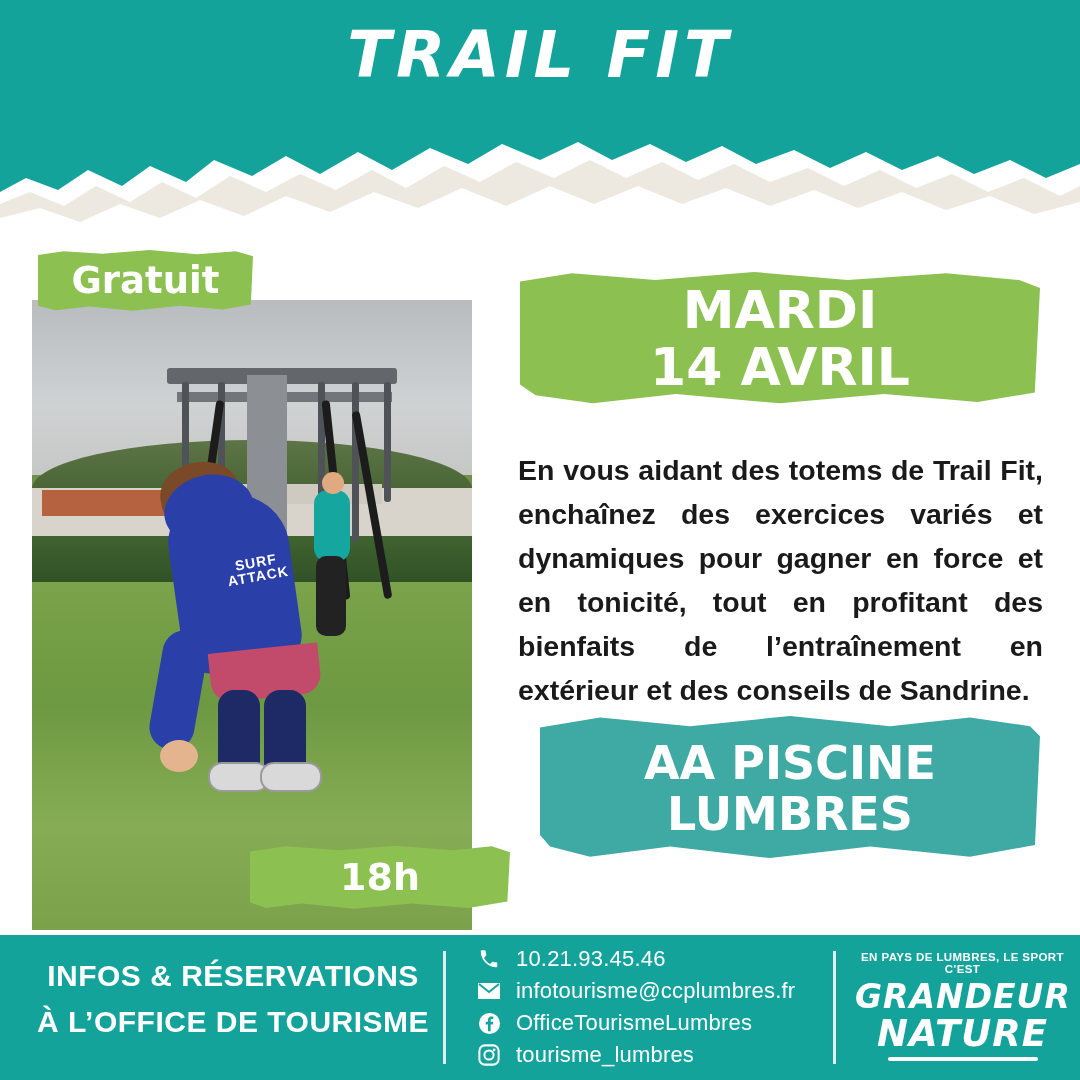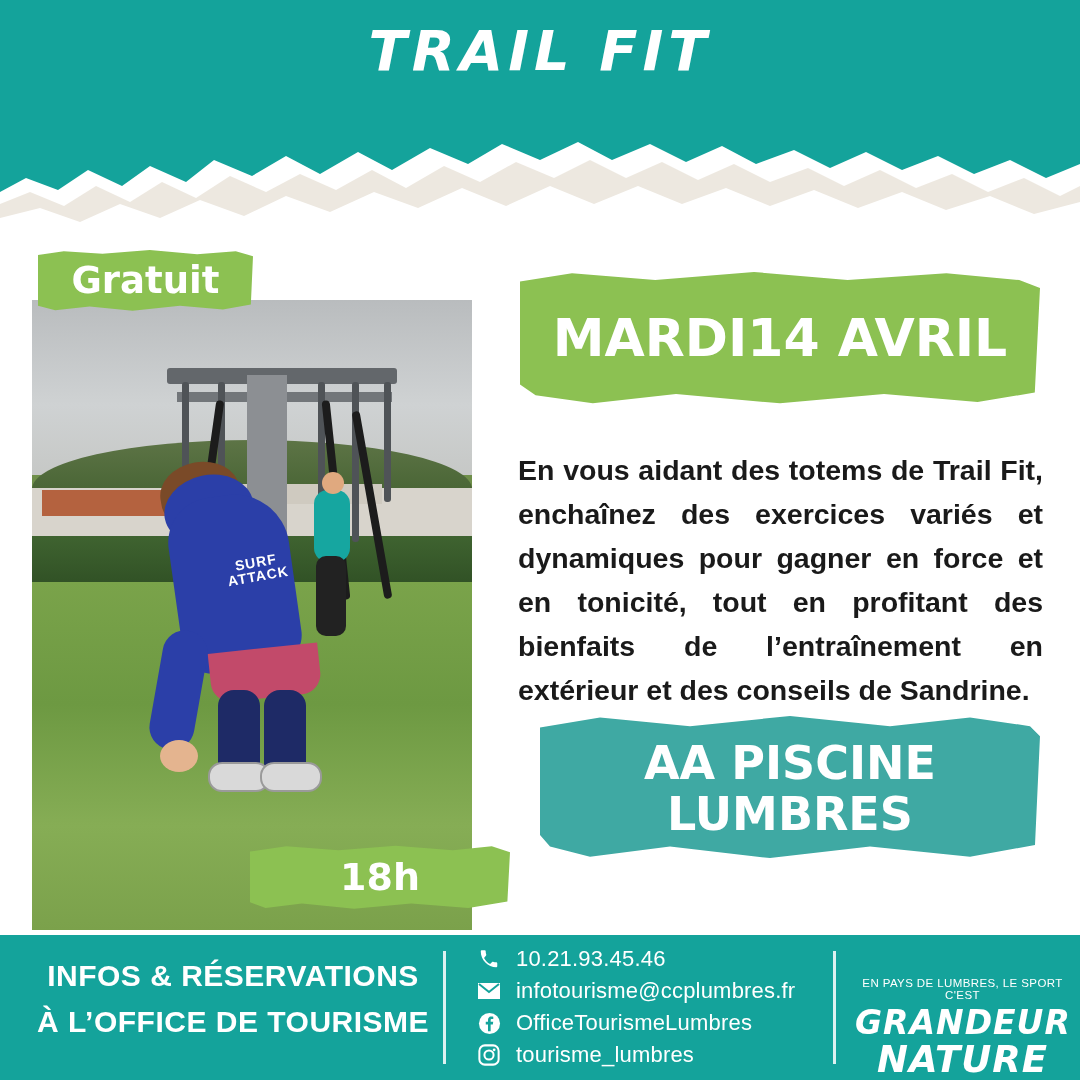--- a/index.html
+++ b/index.html
@@ -22,21 +22,21 @@
     width: 1080px; height: 205px;
     background: #14A39B;
   }
   .top-title {
     position: absolute;
     top: 18px; left: 0;
     width: 1080px;
     text-align: center;
     color: #ffffff;
     font-family: "DejaVu Sans", sans-serif;
-    font-size: 56px;
+    font-size: 64px;
     font-weight: bold;
     font-style: italic;
     letter-spacing: 5px;
   }
   
   .torn-top {
     position: absolute;
     top: 130px; left: 0;
     width: 1080px; height: 120px;
   }
@@ -221,20 +221,21 @@
     width: 260px; height: 65px;
     background: #8CC152;
     font-size: 38px;
     clip-path: polygon(0% 10%, 14% 2%, 34% 8%, 56% 1%, 78% 8%, 93% 2%, 100% 11%, 99% 87%, 84% 97%, 62% 90%, 40% 98%, 20% 90%, 6% 97%, 0% 88%);
   }
   .tag-date {
     left: 520px; top: 272px;
     width: 520px; height: 134px;
     background: #8CC152;
     font-size: 52px;
+    flex-direction: column;
     clip-path: polygon(0% 7%, 10% 1%, 26% 6%, 45% 0%, 63% 6%, 82% 1%, 96% 6%, 100% 12%, 99% 90%, 88% 97%, 70% 91%, 50% 98%, 30% 91%, 14% 98%, 3% 92%, 0% 84%);
   }
   .tag-place {
     left: 540px; top: 716px;
     width: 500px; height: 145px;
     background: #3FA9A3;
     font-size: 46px;
     flex-direction: column;
     clip-path: polygon(0% 8%, 12% 1%, 30% 7%, 50% 0%, 70% 7%, 86% 1%, 98% 7%, 100% 14%, 99% 89%, 86% 97%, 66% 90%, 46% 98%, 26% 90%, 10% 97%, 2% 90%, 0% 82%);
   }
@@ -305,23 +306,23 @@
   }
   .logo-box {
     position: absolute;
     left: 855px; top: 12px;
     width: 215px; height: 120px;
     color: #ffffff;
     text-align: center;
   }
   .logo-top {
     font-size: 11.5px;
-    font-weight: normal;
+    font-weight: bold;
     letter-spacing: 0.4px;
-    margin-top: 30px;
+    margin-top: 4px;
   }
   .logo-main1 {
     font-family: "DejaVu Sans", sans-serif;
     font-size: 33px;
     font-weight: bold;
     font-style: italic;
     margin-top: 2px;
     letter-spacing: 1px;
   }
   .logo-main2 {

